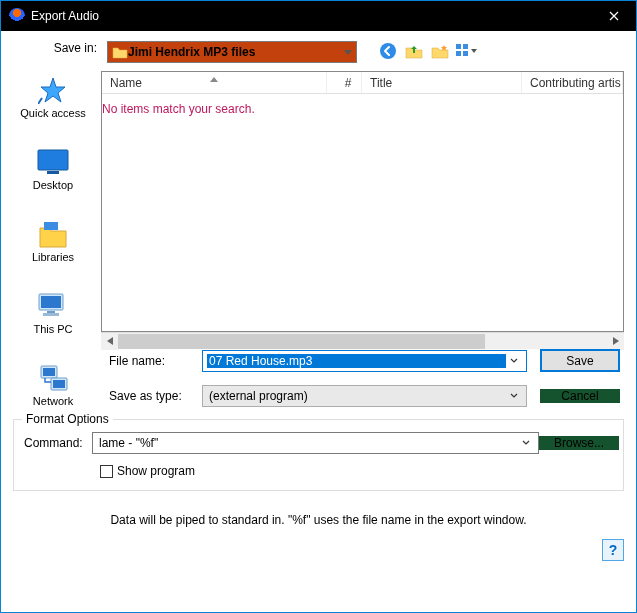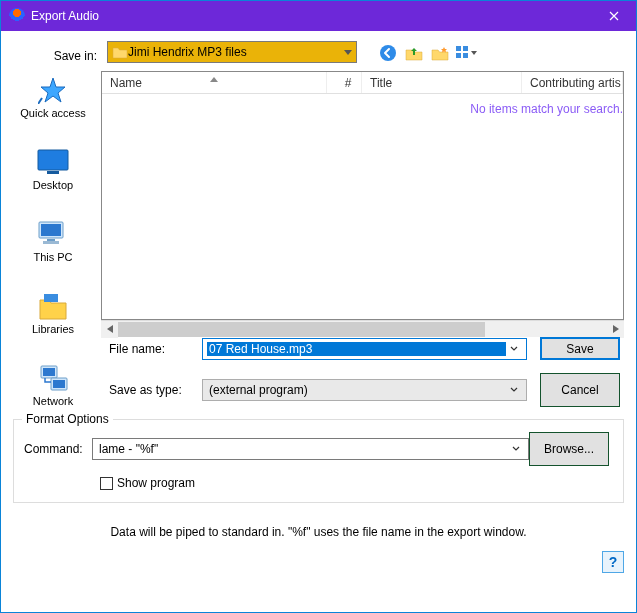--- a/index.html
+++ b/index.html
@@ -13,21 +13,21 @@
   .window {
     width: 637px;
     height: 613px;
     border: 1px solid #0a84d8;
     display: flex;
     flex-direction: column;
     background: #fff;
   }
   .titlebar {
     height: 30px;
-    background: #6d28d9;
+    background: #000000;
     color: #fff;
     display: flex;
     align-items: center;
     padding-left: 8px;
     font-size: 12px;
   }
   .titlebar .app-icon {
     width: 16px; height: 16px;
     margin-right: 6px;
     background: radial-gradient(circle at 50% 30%, #ff6a00 0 4px, #2962ff 4px 8px, transparent 8px);
@@ -48,38 +48,39 @@
   }
 
   .upper {
     padding: 10px 12px 8px 12px;
     display: flex;
     flex-direction: column;
   }
 
   .savein-row {
     display: flex;
-    align-items: flex-end;
+    align-items: flex-start;
     gap: 6px;
     margin-bottom: 8px;
   }
   .savein-row .lbl {
     width: 88px;
     text-align: right;
     padding-right: 4px;
   }
   .savein-combo {
     flex: 0 0 250px;
     height: 22px;
     border: 1px solid #7a7a7a;
     display: flex;
     align-items: center;
     padding: 0 4px;
-    background: #eab308;
+    background: #c2410c;
     position: relative;
+    font-weight: bold;
   }
   .savein-combo .combo-arrow {
     margin-left: auto;
   }
   .nav-icons {
     display: flex;
     gap: 4px;
     margin-left: 14px;
     align-items: center;
   }
@@ -145,23 +146,23 @@
   .col-name { flex: 0 0 225px; }
   .col-num { flex: 0 0 35px; justify-content: center; padding-left: 0;}
   .col-title { flex: 0 0 160px; }
   .col-contrib { flex: 1; border-right: none; white-space: nowrap; overflow: hidden;}
   .sort-caret {
     position: absolute;
     left: 50%; top: -1px;
     transform: translateX(-50%);
   }
   .empty-msg {
-    text-align: right;
+    text-align: left;
     padding-top: 8px;
-    color: #8b5cf6;
+    color: #be185d;
   }
   .hscroll {
     height: 17px;
     background: #f0f0f0;
     display: flex;
     align-items: center;
     border-top: 1px solid #ddd;
   }
   .hscroll .arrow {
     width: 17px; height: 17px;
@@ -206,35 +207,35 @@
   .combo .sel.hl {
     background: #0078d7;
     color: #fff;
   }
   .combo .dd {
     width: 16px;
     display: flex; justify-content: center;
   }
   .btn {
     width: 80px;
-    height: 34px;
-    border: 1px solid #14532d;
+    height: 14px;
+    border: 7px solid #14532d;
     background: #e1e1e1;
     display: flex; align-items: center; justify-content: center;
     cursor: pointer;
   }
   .btn.primary {
     border: 2px solid #0078d7;
     height: 23px;
   }
 
   .fieldset {
     margin: 4px 12px 8px 12px;
     border: 1px solid #ddd;
-    padding: 12px 10px 12px 10px;
+    padding: 12px 0 12px 10px;
     position: relative;
   }
   .fieldset .legend {
     position: absolute;
     top: -8px; left: 8px;
     background: #fff;
     padding: 0 4px;
     font-size: 12px;
   }
   .cmd-row {
@@ -359,37 +360,37 @@
             <div class="picon">
                 <svg width="32" height="26" viewBox="0 0 32 26">
                   <rect x="1" y="1" width="30" height="20" rx="1" fill="#1f7de0" stroke="#155a9e"></rect>
                   <rect x="10" y="22" width="12" height="3" fill="#155a9e"></rect>
                 </svg>
               </div>
             <span>Desktop</span>
           </div>
           <div class="place">
             <div class="picon">
+                <svg width="30" height="28" viewBox="0 0 30 28">
+                  <path d="M2 8 h9 l2 3 H28 v16 H2 z" fill="#ffd24a" stroke="#d8a93a"></path>
+                  <rect x="6" y="2" width="14" height="8" fill="#3a8de0"></rect>
+                </svg>
+              </div>
+            <span>Libraries</span>
+          </div>
+          <div class="place">
+            <div class="picon">
                 <svg width="32" height="28" viewBox="0 0 32 28">
                   <rect x="2" y="2" width="24" height="16" rx="1" fill="#cfe6fb" stroke="#6d9ec9"></rect>
                   <rect x="4" y="4" width="20" height="12" fill="#2c78cf"></rect>
                   <rect x="10" y="19" width="8" height="2" fill="#6d9ec9"></rect>
                   <rect x="6" y="21" width="16" height="3" fill="#9ab9d4"></rect>
                 </svg>
               </div>
             <span>This PC</span>
-          </div>
-          <div class="place">
-            <div class="picon">
-                <svg width="30" height="28" viewBox="0 0 30 28">
-                  <path d="M2 8 h9 l2 3 H28 v16 H2 z" fill="#ffd24a" stroke="#d8a93a"></path>
-                  <rect x="6" y="2" width="14" height="8" fill="#3a8de0"></rect>
-                </svg>
-              </div>
-            <span>Libraries</span>
           </div>
           <div class="place">
             <div class="picon">
                 <svg width="32" height="28" viewBox="0 0 32 28">
                   <rect x="4" y="2" width="16" height="12" rx="1" fill="#cfe6fb" stroke="#6d9ec9"></rect>
                   <rect x="6" y="4" width="12" height="8" fill="#2c78cf"></rect>
                   <rect x="14" y="14" width="16" height="12" rx="1" fill="#cfe6fb" stroke="#6d9ec9"></rect>
                   <rect x="16" y="16" width="12" height="8" fill="#2c78cf"></rect>
                   <path d="M8 14 v4 h6" stroke="#2c78cf" stroke-width="1.5" fill="none"></path>
                 </svg>

